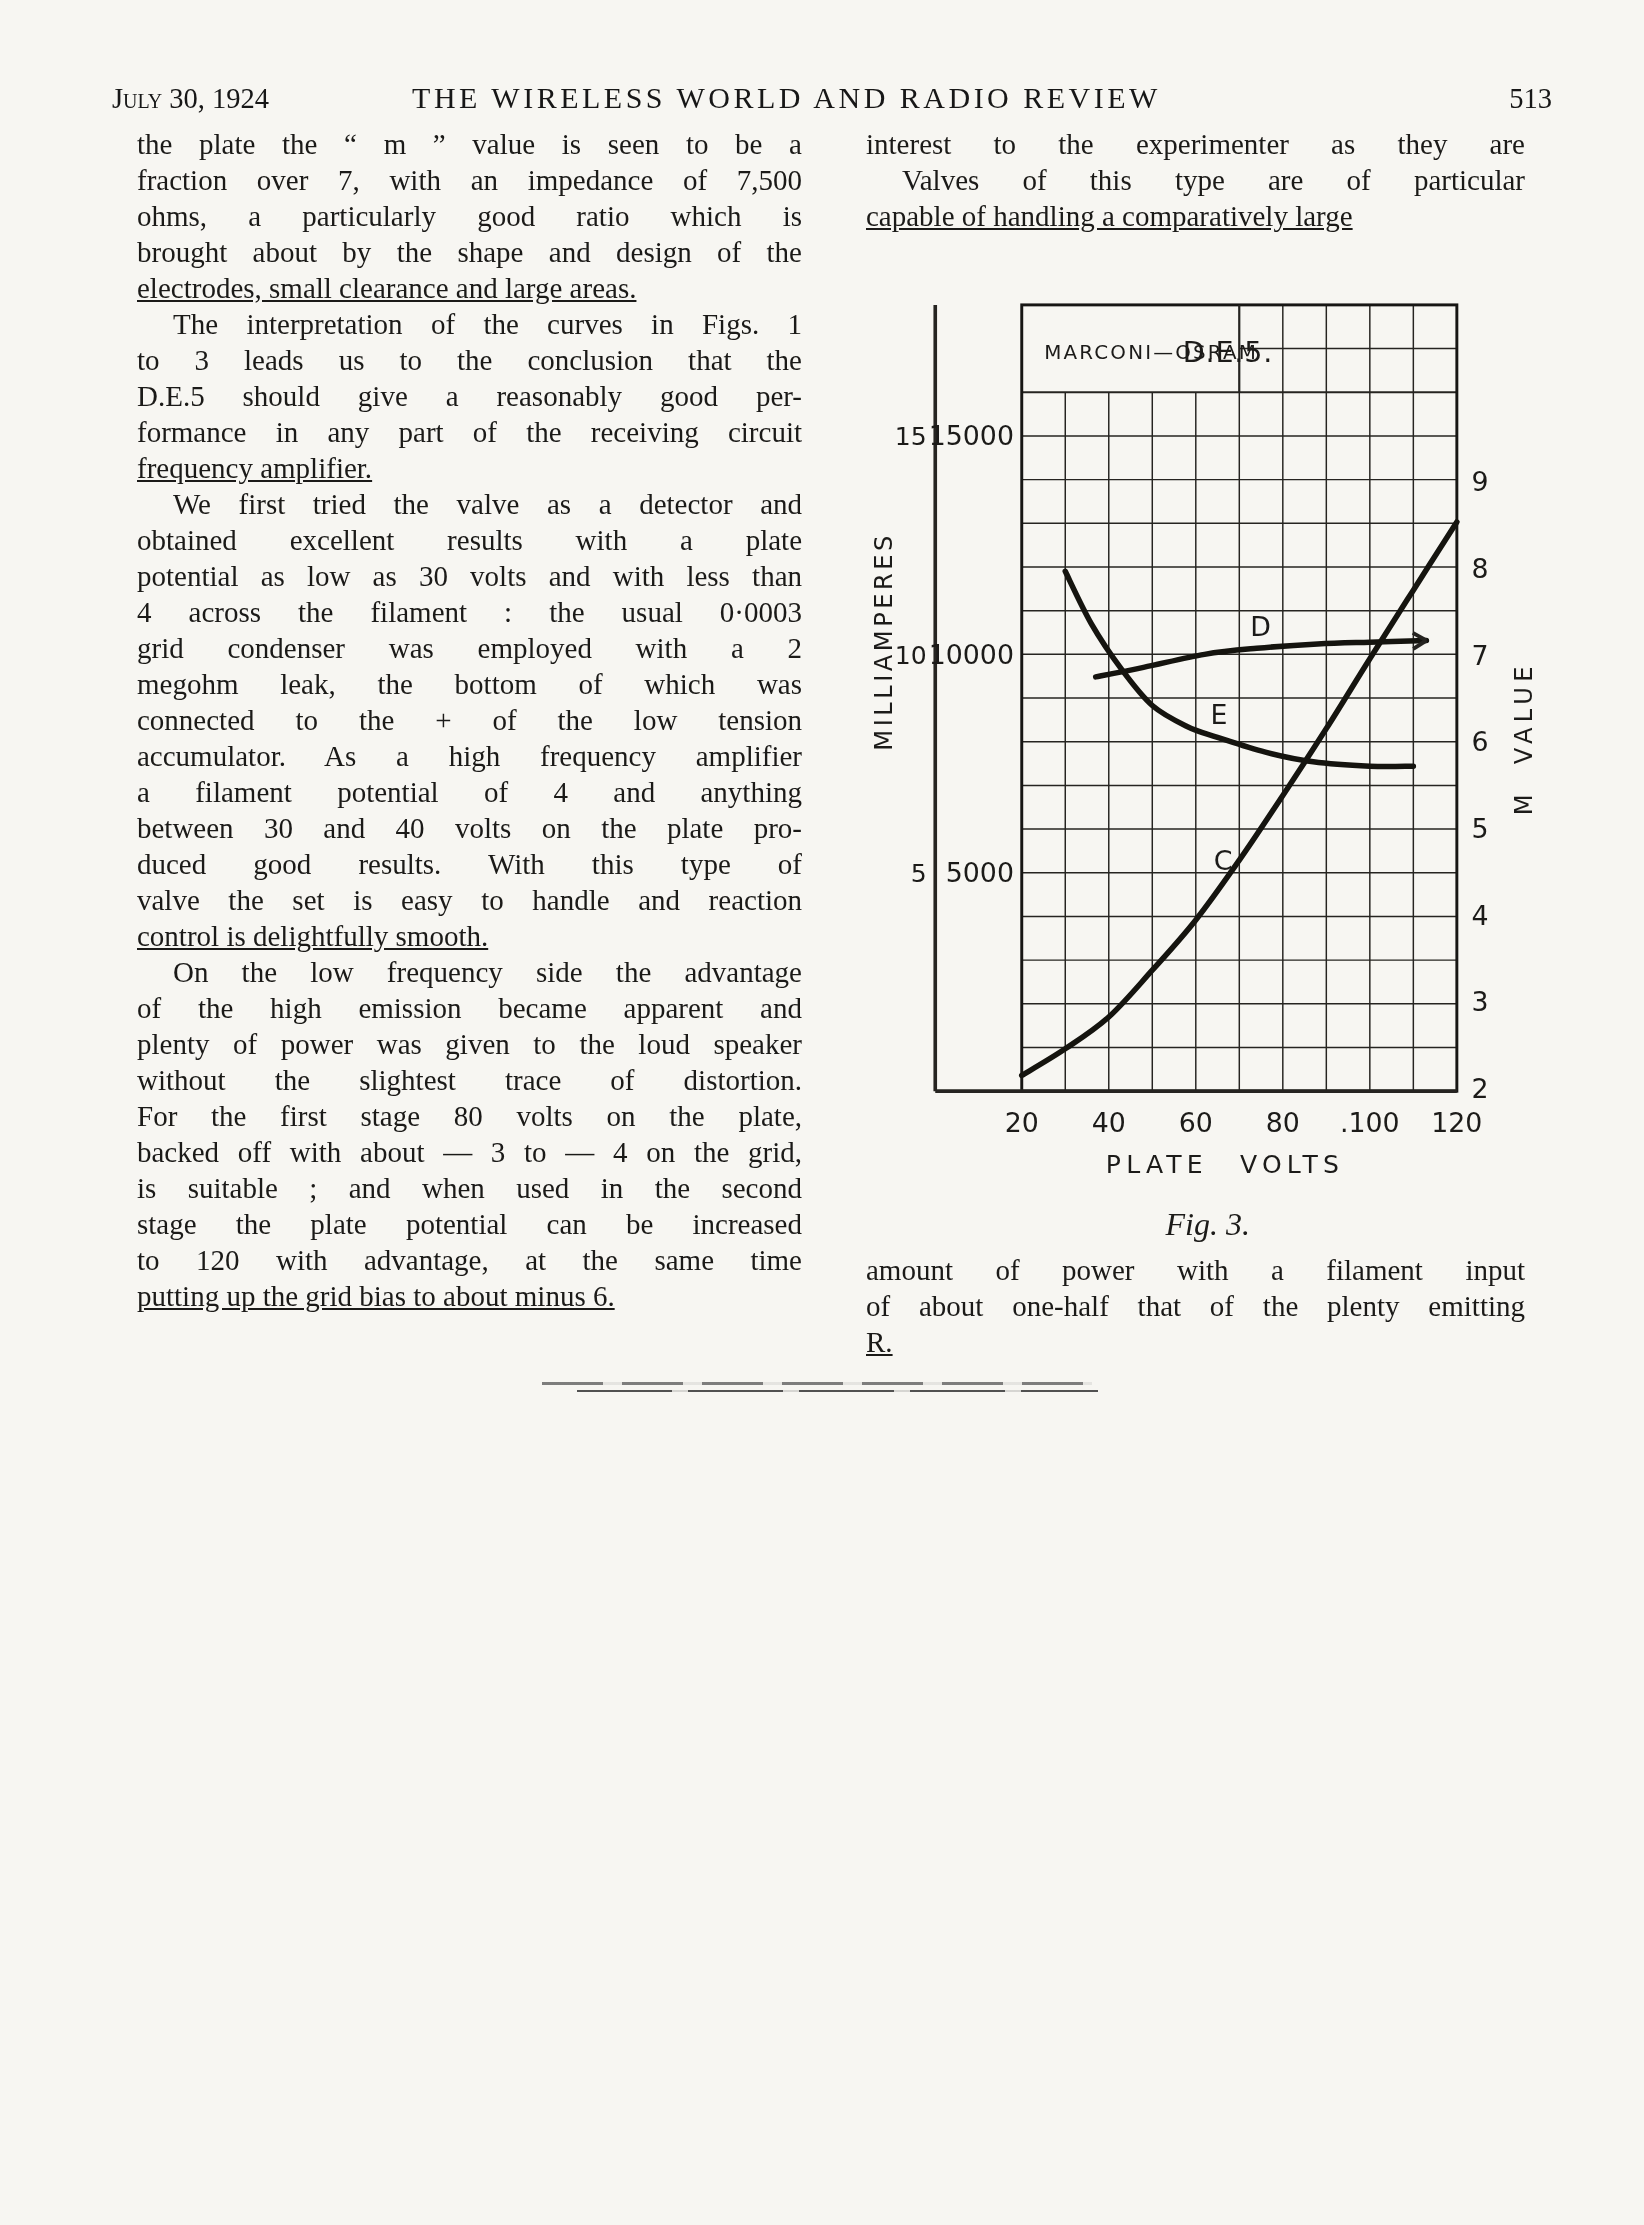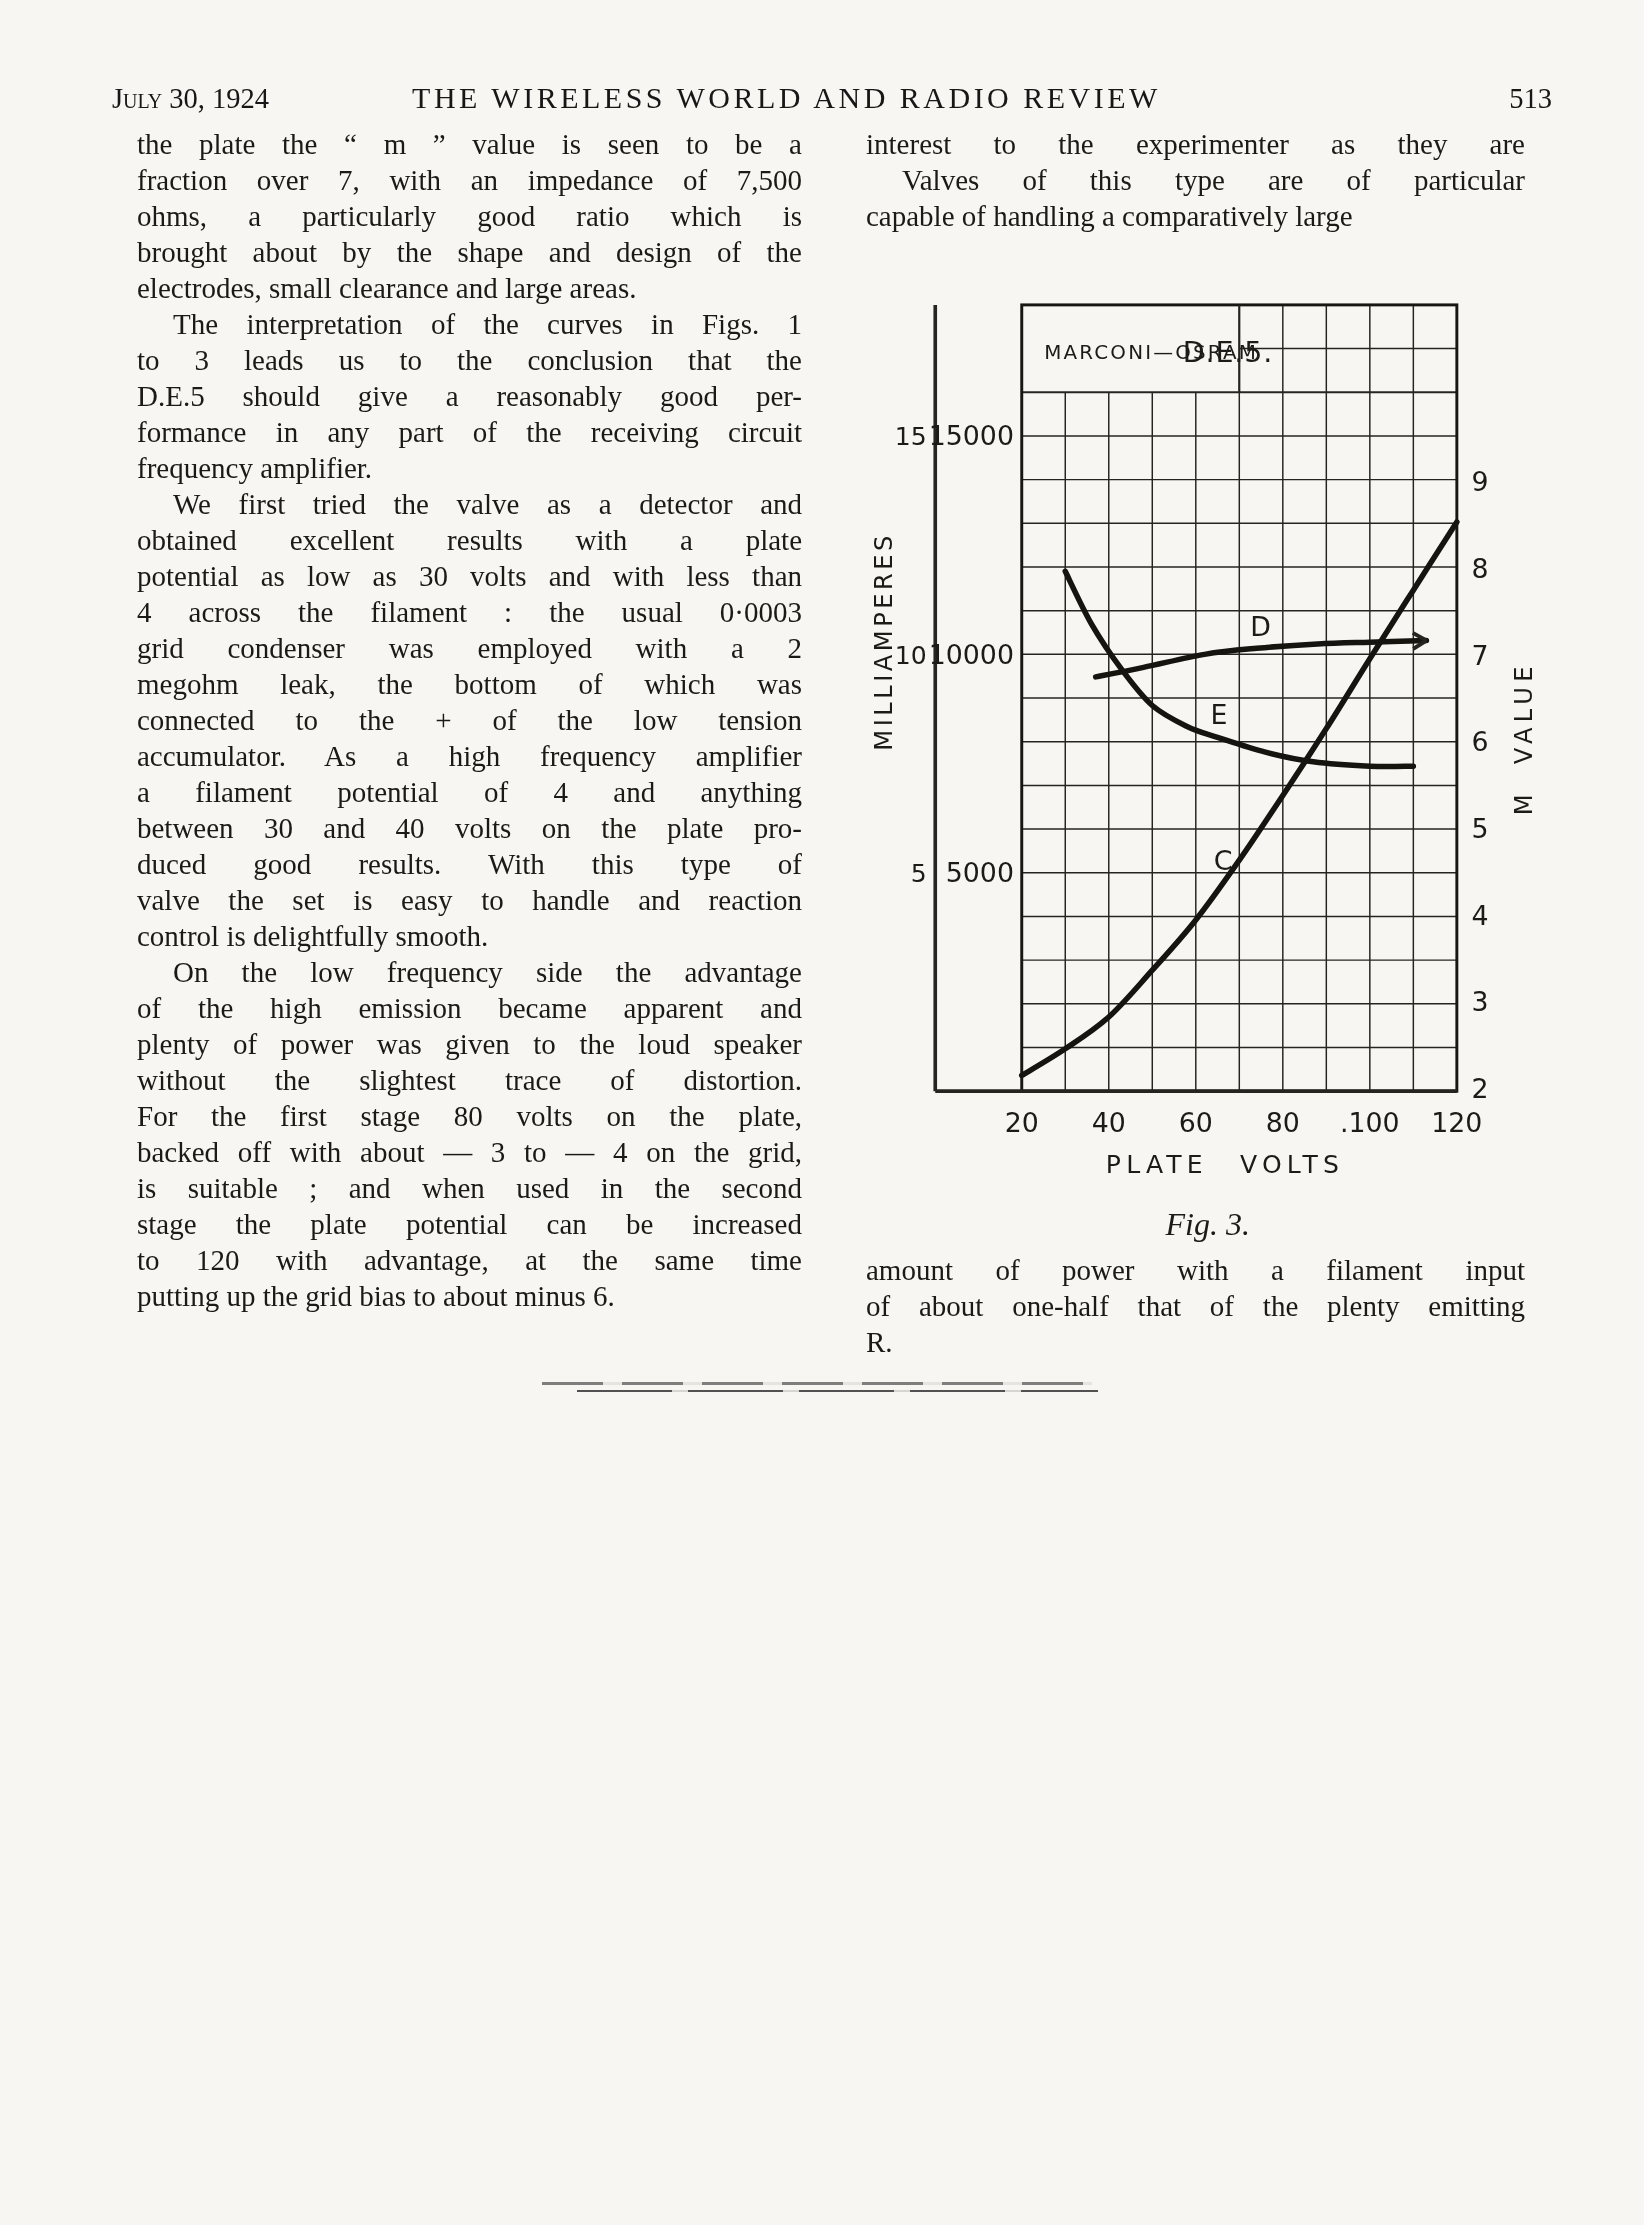--- a/index.html
+++ b/index.html
@@ -13,21 +13,21 @@
   
   .hdr{font-size:28.5px;color:#171717;}
   .hdr-title{letter-spacing:3.5px;font-size:30px;}
   .sc{font-variant:small-caps;}
   
   .col{font-size:29px;line-height:36px;color:#1b1a18;}
   .col .line{
     text-align:justify;text-align-last:justify;
     white-space:normal;height:36px;overflow:visible;margin-left:34px;
   }
-  .col .line.last{text-align-last:left;}
+  .col .line.last{text-align-last:left;text-decoration:underline;}
   .col .line.indent{text-indent:36px;}
   .para{margin:0;padding:0;}
   
   .rule1{height:2.6px;opacity:.8;
     background:repeating-linear-gradient(90deg,#5f5f5f 0 61px,rgba(95,95,95,.15) 61px 80px);}
   .rule2{height:1.7px;opacity:.9;
     background:repeating-linear-gradient(90deg,#3f3f3f 0 95px,rgba(63,63,63,.2) 95px 111px);}
   svg text{font-family:"DejaVu Sans", sans-serif;fill:#1c1b19;}
   svg .serif-caption{font-family:"Liberation Serif", serif;font-style:italic;}
 </style>

